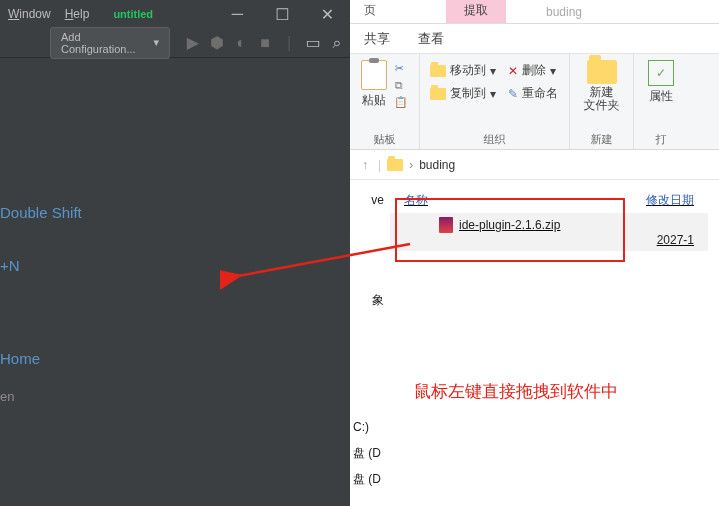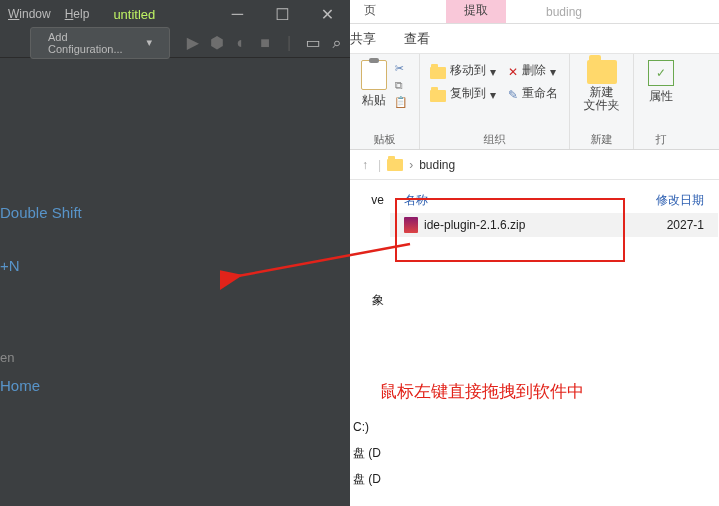--- a/index.html
+++ b/index.html
@@ -3,62 +3,62 @@
 <meta charset="utf-8">
 <style>
 * { margin: 0; padding: 0; box-sizing: border-box; font-family: "Microsoft YaHei", Arial, sans-serif; }
 body { width: 719px; height: 506px; overflow: hidden; position: relative; background: #fff; }
 
 
 .ide { position: absolute; left: 0; top: 0; width: 350px; height: 506px; background: #3c3f41; color: #bbb; }
 .ide-titlebar { height: 28px; display: flex; align-items: center; padding: 0 8px; background: #3c3f41; }
 .ide-menu { font-size: 12px; color: #bbb; margin-right: 14px; }
 .ide-menu u { text-decoration: underline; }
-.ide-title { font-size: 13px; color: #bef264; margin-left: 10px; }
+.ide-title { font-size: 11px; color: #22c55e; margin-left: 10px; font-weight: bold; }
 .win-controls { position: absolute; right: 0; top: 0; display: flex; }
 .win-btn { width: 45px; height: 28px; display: flex; align-items: center; justify-content: center; color: #bbb; }
 .ide-toolbar { height: 30px; display: flex; align-items: center; padding: 0 6px; gap: 8px; border-bottom: 1px solid #2b2b2b; }
-.add-config { background: #4c5052; border: 1px solid #5e6060; color: #bbb; font-size: 11px; padding: 3px 17px; border-radius: 3px; display: flex; align-items: center; gap: 16px; margin-left: 24px; }
+.add-config { background: #4c5052; border: 1px solid #5e6060; color: #bbb; font-size: 11px; padding: 3px 10px; border-radius: 3px; display: flex; align-items: center; gap: 16px; margin-left: 44px; }
 .tb-icons { display: flex; gap: 10px; margin-left: 8px; color: #6e6e6e; }
 .tb-icon { width: 14px; height: 14px; display:flex; align-items:center; justify-content:center; }
 .ide-body { padding-top: 140px; }
 .ide-link { color: #5894c9; font-size: 15px; padding: 6px 0; }
 .ide-link.small { color: #8a8a8a; font-size: 13px; }
 .row1 { margin-bottom: 24px; }
 .row2 { margin-bottom: 64px; }
 .row3 { margin-bottom: 10px; }
 
 
 .explorer { position: absolute; left: 350px; top: 0; right: 0; height: 506px; background: #fff; }
 .tabrow { height: 24px; display: flex; align-items: flex-end; font-size: 12px; padding-left: 4px; border-bottom: 1px solid #ddd; }
 .tabrow .lbl { padding: 4px 10px; color: #555; }
 .tab-active { background: #f9c8d9; color: #444; padding: 4px 18px; }
-.subtabs { height: 30px; display: flex; align-items: center; font-size: 13px; gap: 28px; padding-left: 0; color: #444; border-bottom: 1px solid #e5e5e5; }
+.subtabs { height: 30px; display: flex; align-items: center; font-size: 13px; gap: 28px; padding-left: 14px; color: #444; border-bottom: 1px solid #e5e5e5; }
 .ribbon { height: 96px; background: #f5f6f7; border-bottom: 1px solid #d8d8d8; display: flex; }
 .rgroup { display: flex; flex-direction: column; align-items: center; justify-content: space-between; padding: 6px 10px 2px; border-right: 1px solid #e0e0e0; font-size: 11px; color: #555; }
 .rgroup .top { display:flex; gap:8px; align-items:flex-start; flex:1; }
 .rgroup .lbl { padding-top:2px; color:#666; }
 .bigbtn { display:flex; flex-direction:column; align-items:center; gap:2px; font-size:12px; color:#444; }
-.smallrow { display:flex; align-items:flex-end; gap:4px; font-size:12px; color:#444; margin:2px 0; }
+.smallrow { display:flex; align-items:center; gap:4px; font-size:12px; color:#444; margin:2px 0; }
 .folder-ico { width:30px; height:24px; background:#ffd86b; border-radius:2px; position:relative; }
 .folder-ico::before { content:""; position:absolute; top:-5px; left:2px; width:12px; height:5px; background:#ffd86b; border-radius:2px 2px 0 0; }
 .clipboard-ico { width:26px; height:30px; background:#fff; border:1px solid #d4b36a; border-radius:2px; position:relative; }
 .clipboard-ico::before { content:""; position:absolute; top:-3px; left:7px; width:10px; height:5px; background:#888; border-radius:2px;}
 .breadcrumb { height: 30px; display:flex; align-items:center; padding:0 8px; font-size:12px; color:#333; border-bottom:1px solid #e5e5e5; gap:6px; }
 .breadcrumb .navbtn { color:#999; padding:0 4px; }
 .mini-folder { width:16px; height:12px; background:#ffd86b; display:inline-block; border-radius:1px; position:relative; }
 .mini-folder::before { content:""; position:absolute; top:-3px; left:1px; width:7px; height:3px; background:#ffd86b; border-radius:1px 1px 0 0; }
-.filelist { position:relative; padding:8px 1px 0 40px; }
+.filelist { position:relative; padding:8px 11px 0 40px;text-decoration:underline; }
 .colhdr { font-size:12px; color:#2a5db0; padding:4px 14px; display:flex; }
 .colhdr .c1 { width:220px; }
-.filerow { display:flex; align-items:center; font-size:12px; color:#222; padding:4px 14px; background:#f2f2f2; }
+.filerow { display:flex; align-items:center; font-size:12px; color:#222; padding:4px 14px; background:#f2f2f2;flex-direction:column; }
 .filerow .c1 { width:220px; display:flex; align-items:center; gap:6px; }
 .zip-ico { width:14px; height:16px; background:linear-gradient(#8b1a6b,#d44); display:inline-block; border-radius:1px; }
 .redbox { position:absolute; left:395px; top:198px; width:230px; height:64px; border:2px solid #e2231a; pointer-events:none; }
-.annotation { position:absolute; left:380px; top:380px; color:#e2231a; font-size:17px; }
+.annotation { position:absolute; left:414px; top:380px; color:#e2231a; font-size:17px; }
 .drives { position:absolute; left:353px; top:388px; font-size:12px; color:#222; line-height:26px; }
 
 
 .arrow { position:absolute; left:220px; top:234px; width:200px; height:60px; pointer-events:none; }
 
 
 .strip { position:absolute; left:352px; top:180px; width:36px; font-size:12px; color:#222; line-height:40px; text-align:right; padding-right:4px; }
 </style>
 </head>
 <body>
@@ -85,22 +85,22 @@
       <span class="tb-icon">◐</span>
       <span class="tb-icon">■</span>
       <span class="tb-icon" style="color:#555">|</span>
       <span class="tb-icon" style="color:#bbb">▭</span>
       <span class="tb-icon" style="color:#bbb">⌕</span>
     </div>
   </div>
   <div class="ide-body">
     <div class="ide-link row1">Double Shift</div>
     <div class="ide-link row2">+N</div>
+    <div class="ide-link row3">Home</div>
     <div class="ide-link small">en</div>
-    <div class="ide-link row3">Home</div>
   </div>
 </div>
 
 <div class="explorer">
   <div class="tabrow">
     <span class="lbl">页</span>
     <span style="flex:0 0 60px"></span>
     <span class="tab-active">提取</span>
     <span class="lbl" style="color:#aaa;margin-left:30px">buding</span>
   </div>

